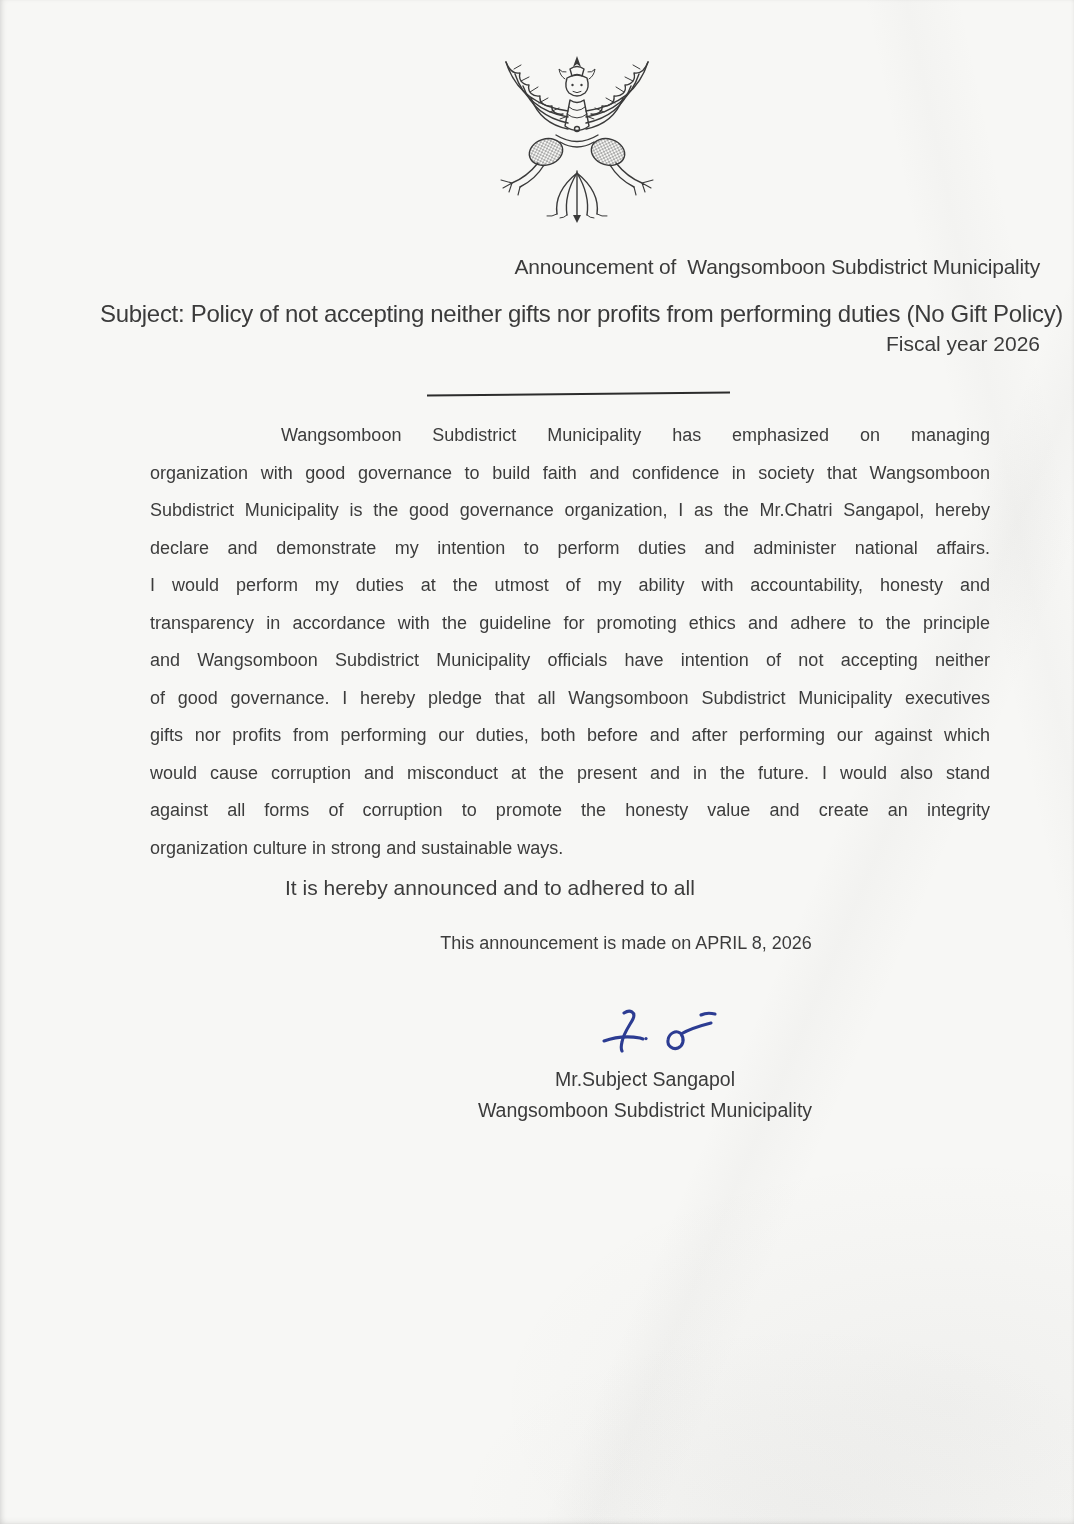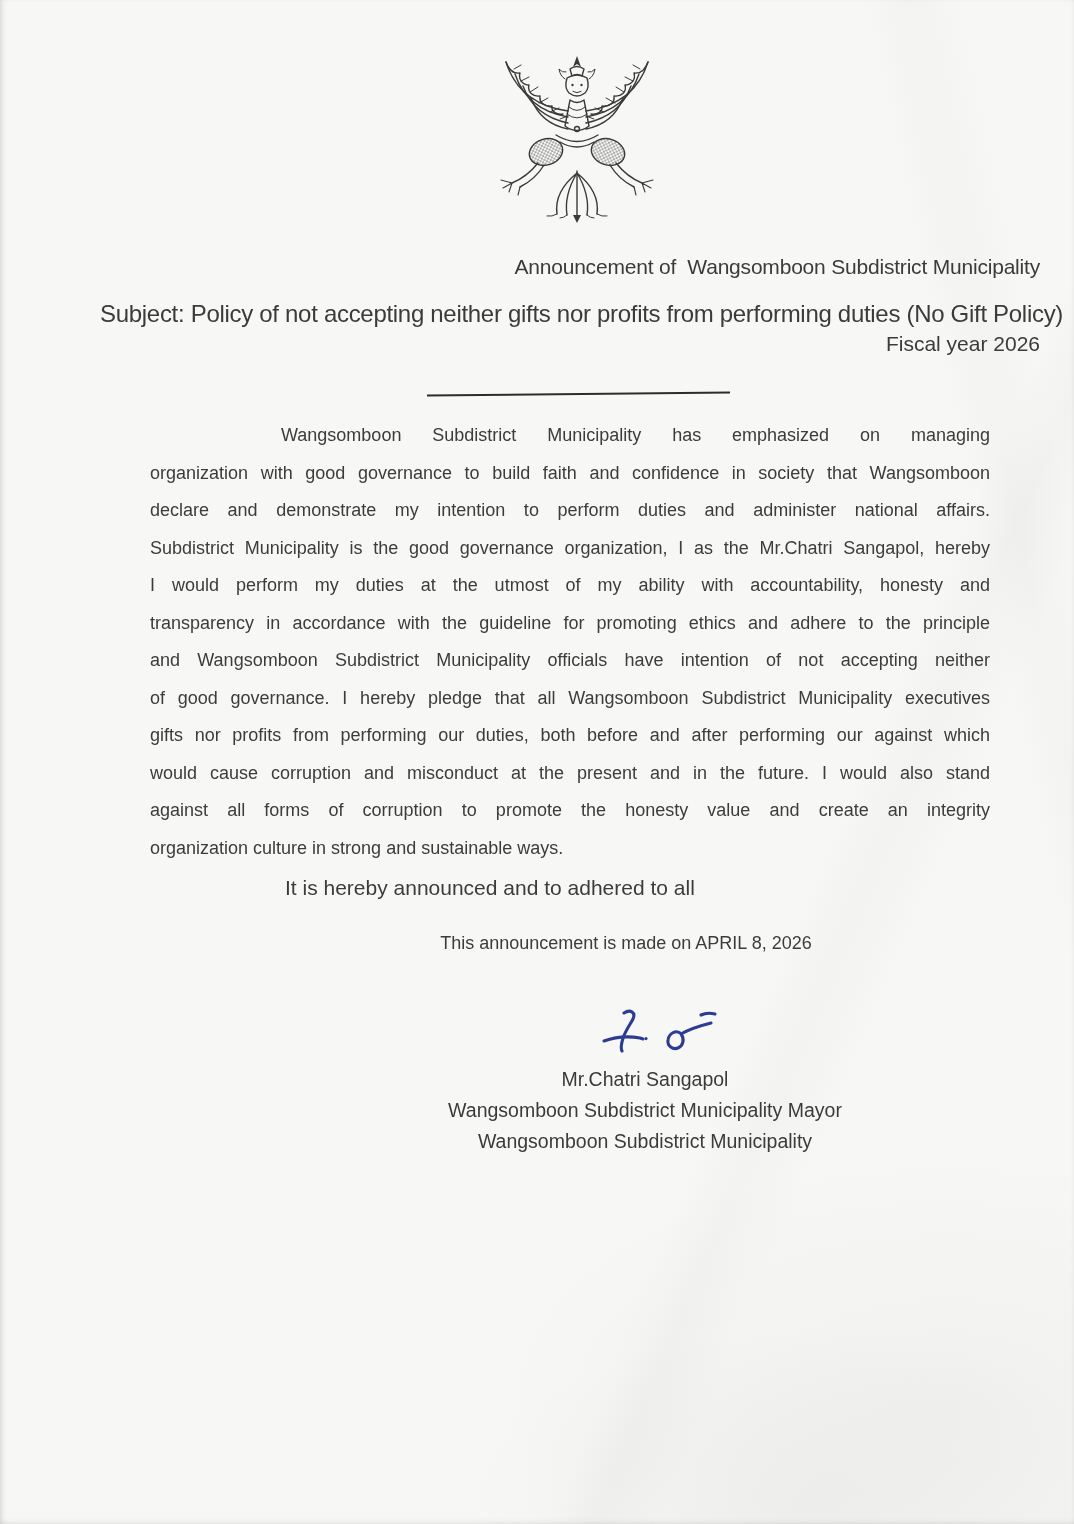--- a/index.html
+++ b/index.html
@@ -122,22 +122,22 @@
 
   <div class="hdr title">Announcement of  Wangsomboon Subdistrict Municipality</div>
   <div class="hdr subject">Subject: Policy of not accepting neither gifts nor profits from performing duties (No Gift Policy)</div>
   <div class="hdr fiscal">Fiscal year 2026</div>
 
   <div class="rule"></div>
 
   <div class="docbody">
       <div class="jline jfirst">Wangsomboon Subdistrict Municipality has emphasized on managing</div>
       <div class="jline">organization with good governance to build faith and confidence in society that Wangsomboon</div>
+      <div class="jline">Subdistrict Municipality is the good governance organization, I as the Mr.Chatri Sangapol, hereby</div>
       <div class="jline">declare and demonstrate my intention to perform duties and administer national affairs.</div>
-      <div class="jline">Subdistrict Municipality is the good governance organization, I as the Mr.Chatri Sangapol, hereby</div>
       <div class="jline">I would perform my duties at the utmost of my ability with accountability, honesty and</div>
       <div class="jline">transparency in accordance with the guideline for promoting ethics and adhere to the principle</div>
       <div class="jline">and Wangsomboon Subdistrict Municipality officials have intention of not accepting neither</div>
       <div class="jline">of good governance. I hereby pledge that all Wangsomboon Subdistrict Municipality executives</div>
       <div class="jline">gifts nor profits from performing our duties, both before and after performing our against which</div>
       <div class="jline">would cause corruption and misconduct at the present and in the future. I would also stand</div>
       <div class="jline">against all forms of corruption to promote the honesty value and create an integrity</div>
       <div class="jline jlast">organization culture in strong and sustainable ways.</div>
     </div>
 
@@ -149,18 +149,17 @@
       <svg viewBox="0 0 170 60" width="170" height="60" aria-hidden="true">
         <g stroke="#2c3c92" fill="none" stroke-width="3.1" stroke-linecap="round" stroke-linejoin="round">
           <path d="M47 9 C 53 5, 59 8, 56 15 C 53 21, 47 28, 45 38 C 44 42, 44 45, 45 47"></path>
           <path d="M27 37 C 38 33, 52 32, 63 34 L 66 35"></path>
           <circle cx="69" cy="34.6" r="1.6" fill="#2c3c92" stroke="none"></circle>
           <path d="M103 29 C 99 26, 92 29, 91 36 C 90 42, 96 46, 101 44 C 106 42, 108 35, 104 30 C 111 26, 122 22, 134 19"></path>
           <path d="M124 11 C 128 9, 134 9, 138 10"></path>
         </g>
       </svg>
     </div>
-    <div class="sig-line">Mr.Chatri Sangapol</div>
-    <div class="sig-line">Wangsomboon Subdistrict Municipality Mayor</div>
+    <div class="sig-line">Mr.Subject Sangapol</div>
     <div class="sig-line">Wangsomboon Subdistrict Municipality</div>
   </div>
 
 </div>
 
 </body></html>

